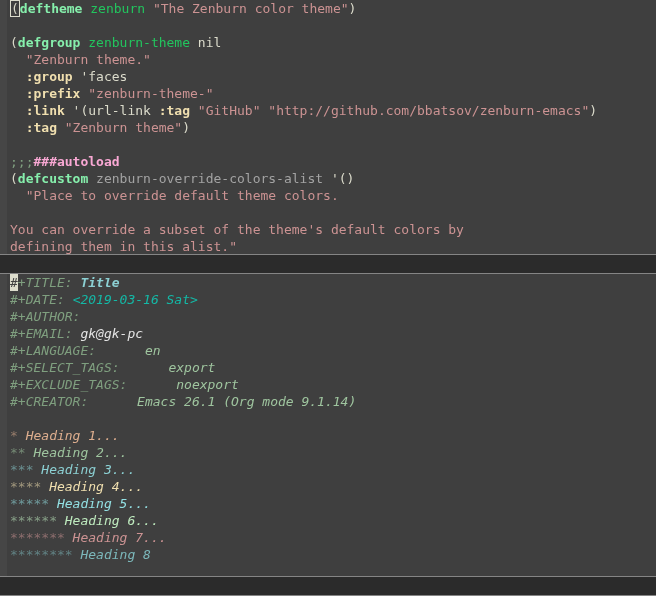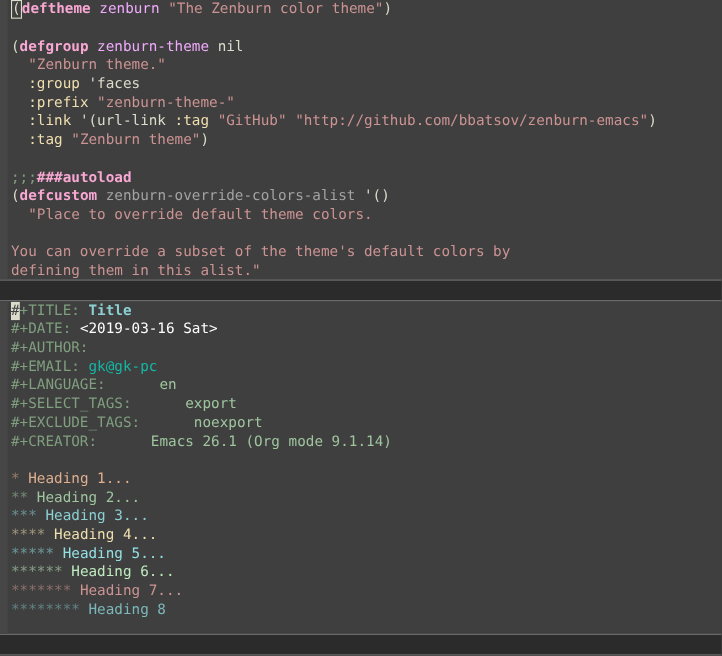--- a/index.html
+++ b/index.html
@@ -26,21 +26,21 @@
   }
 
   
   .window {
     position: relative;
     display: flex;
     flex-direction: column;
     overflow: hidden;
   }
   .win-lisp { height: 291px; }
-  .win-org  { height: 342px; }
+  .win-org  { height: 342px; font-style: italic; }
 
   .buffer {
     flex: 1 1 auto;
     position: relative;
     display: flex;
     overflow: hidden;
     background: #3f3f3f;
   }
   .fringe {
     width: 7px;
@@ -70,34 +70,34 @@
     border-top: 1px solid #858585;
     border-bottom: 1px solid #858585;
     box-sizing: border-box;
     padding-left: 4px;
     overflow: hidden;
     flex: 0 0 20px;
   }
 
   
   .c-default  { color: #dcdccc; }
-  .c-keyword  { color: #f9a8d4; font-weight: bold; }  
-  .c-builtin  { color: #f0dfaf; font-weight: normal; }
-  .c-func     { color: #f0abfc; text-align: center; }                      
+  .c-keyword  { color: #86efac; font-weight: bold; }  
+  .c-builtin  { color: #f0dfaf; font-weight: bold; }
+  .c-func     { color: #22c55e; text-align: center; }                      
   .c-string   { color: #cc9393; }
   .c-comment  { color: #7f9f7f; }
   .c-commentd { color: #f9a8d4; font-weight: bold; text-align: center; }   
   .c-var      { color: #a3a3a3; }
   .c-paren    { color: #dcdccc; }
 
   
   .org-meta    { color: #7f9f7f; }
   .org-doc     { color: #8cd0d3; font-weight: bold; }
-  .org-date    { color: #ffffff; }
-  .org-link    { color: #14b8a6; }
+  .org-date    { color: #14b8a6; }
+  .org-link    { color: #e5e5e5; }
   .org-val     { color: #9fc59f; margin-left: 41px; }
   .org-h1 { color: #dfaf8f; }
   .org-h2 { color: #9fc59f; }
   .org-h3 { color: #8cd0d3; }
   .org-h4 { color: #f0dfaf; }
   .org-h5 { color: #93e0e3; }
   .org-h6 { color: #bfebbf; }
   .org-h7 { color: #cc9393; }
   .org-h8 { color: #7cb8bb; }
   .hstars { opacity: 0.55; }

